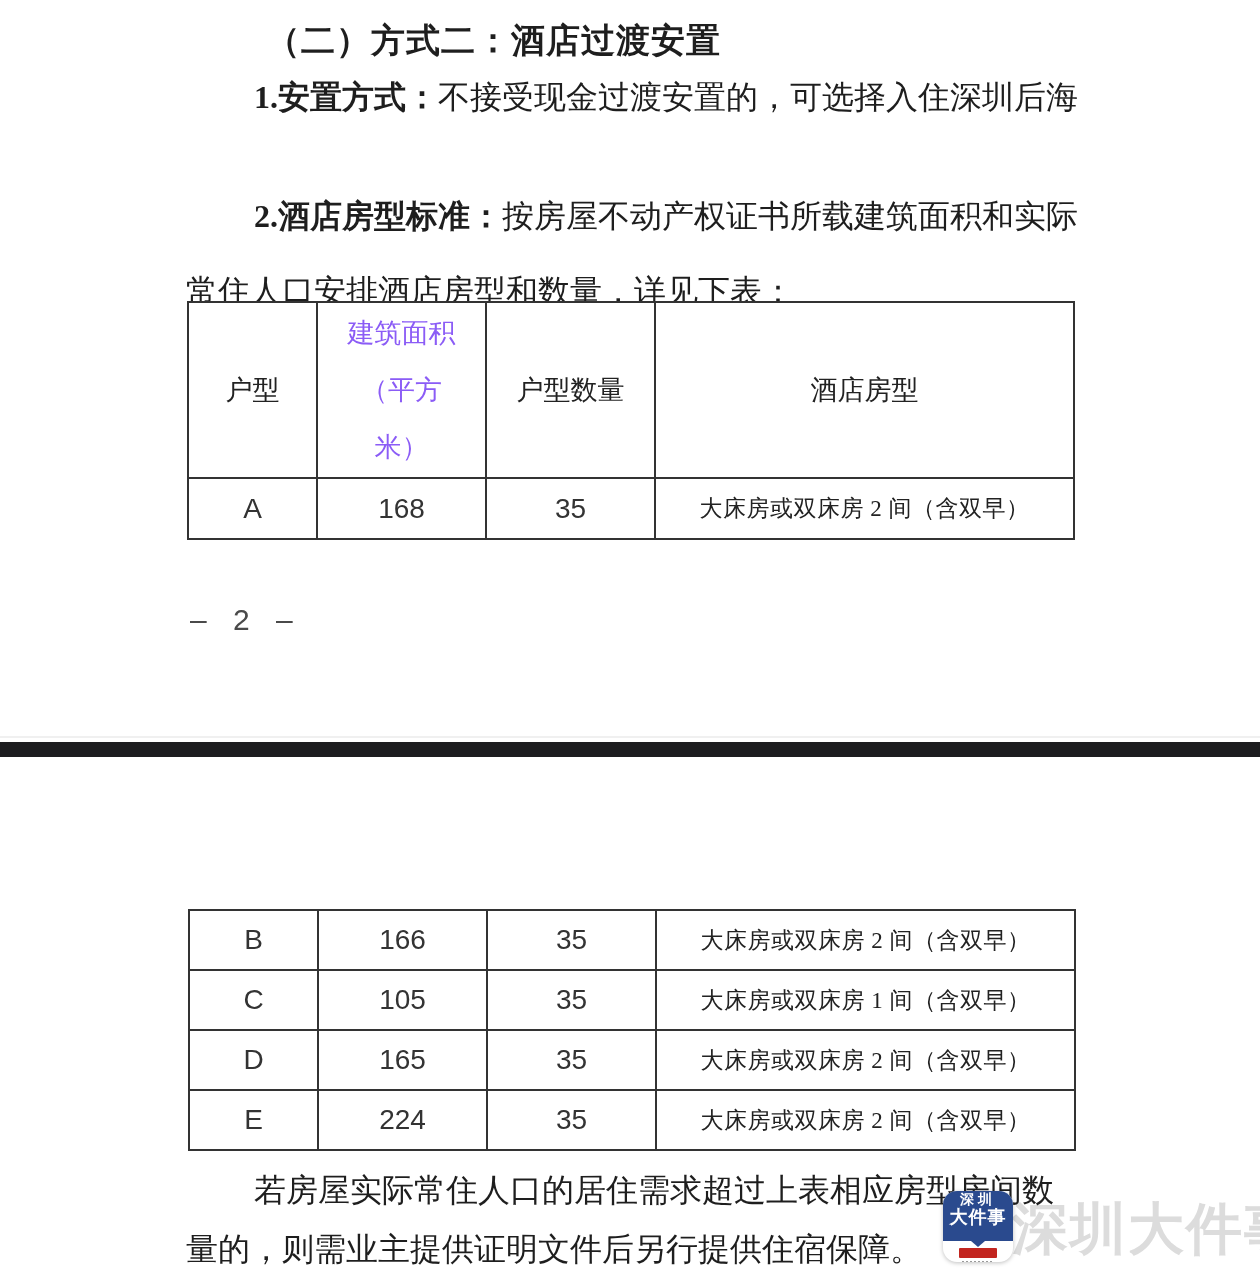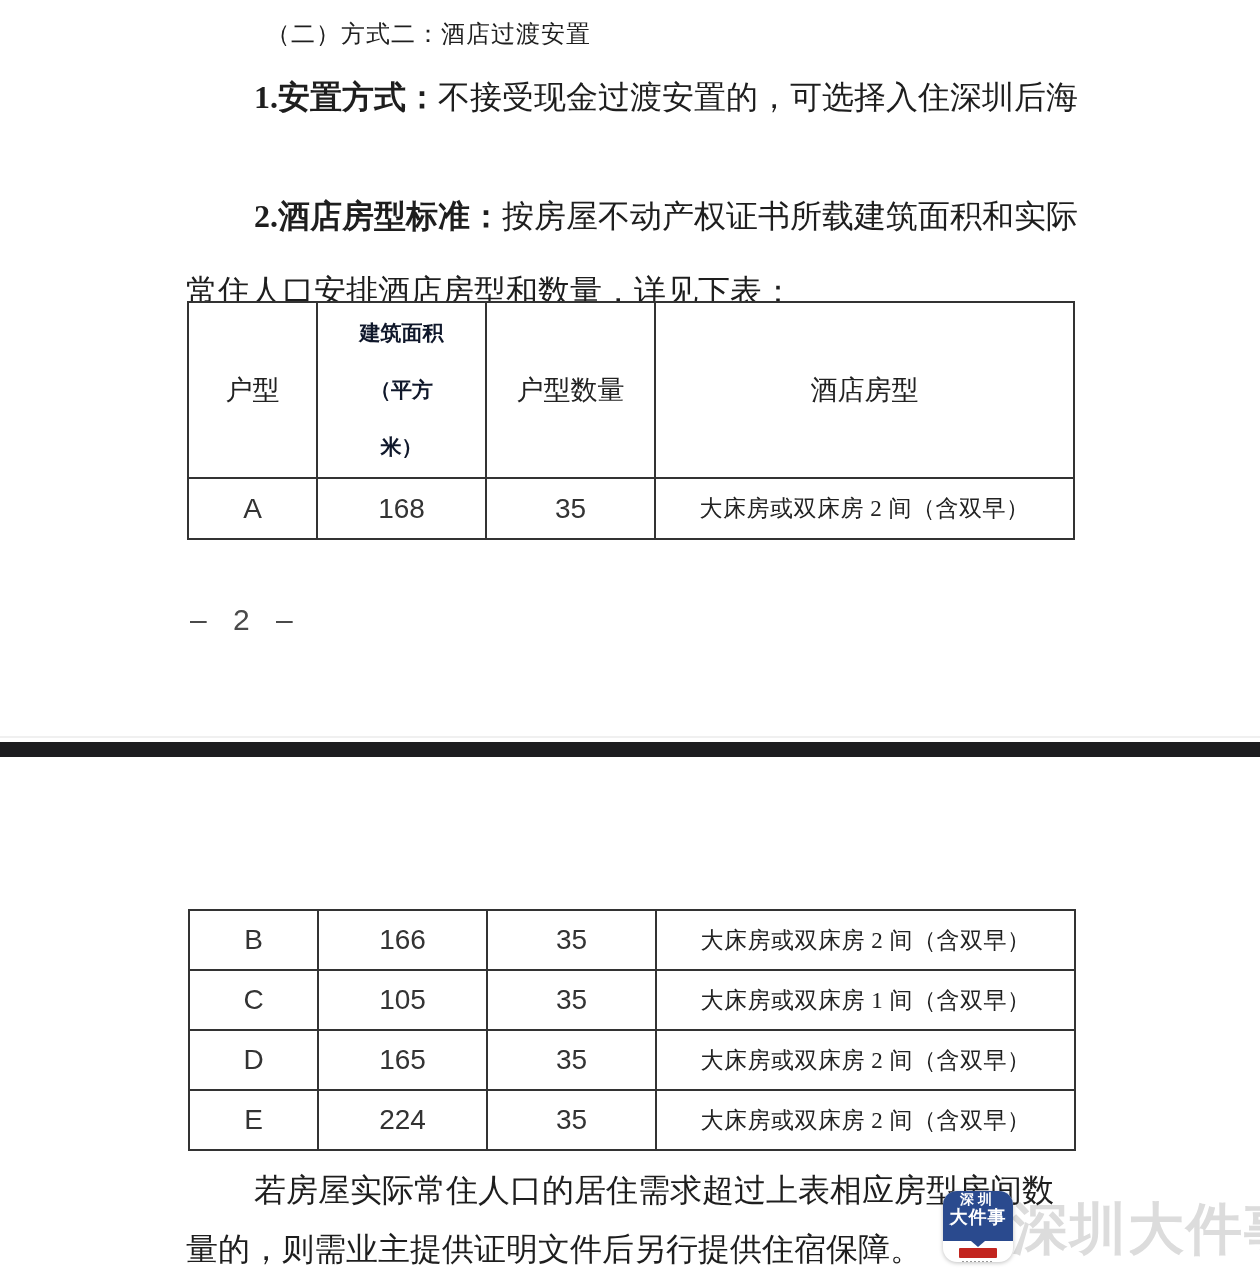--- a/index.html
+++ b/index.html
@@ -2,38 +2,38 @@
 <html><head>
 <meta charset="utf-8">
 <style>
   html,body { margin:0; padding:0; background:#ffffff; }
   .screen {
     position:relative; width:1260px; height:1280px; background:#ffffff;
     font-family:"Liberation Serif","DejaVu Serif",serif; color:#1e1e1e;
     overflow:hidden;
   }
   .abs { position:absolute; white-space:nowrap; }
-  .heading { font-size:24px; font-weight:normal; letter-spacing:1px; }
+  .heading { font-size:34px; font-weight:bold; letter-spacing:1px; }
   .bodyline { font-size:32px; line-height:38px; }
   .lead { font-weight:bold; }
   .pagenum {
     font-family:"Liberation Sans","DejaVu Sans",sans-serif;
     font-size:30px; color:#4a4a4a; letter-spacing:9px;
   }
 
   table.doc {
     position:absolute; border-collapse:collapse; table-layout:fixed;
     background:#ffffff;
   }
   table.doc td {
     border:2px solid #333333; text-align:center; vertical-align:middle;
     padding:0; overflow:hidden;
   }
   .hdr { font-weight:normal; font-size:27px; color:#222; }
-  .hdr2line { line-height:57px; font-weight:bold; font-size:21px; color:#0f172a; }
+  .hdr2line { line-height:57px; font-weight:normal; font-size:27px; color:#8b5cf6; }
   .cell-sans {
     font-family:"Liberation Sans","DejaVu Sans",sans-serif;
     font-size:28px; color:#333; font-weight:normal;
   }
   .cell-room { font-size:23px; color:#222; letter-spacing:0.5px; }
 
   .divider-light { position:absolute; left:0; top:736px; width:1260px; height:2px; background:#f0f0f0; }
   .divider-bar { position:absolute; left:0; top:742px; width:1260px; height:15px; background:#1d1d1f; z-index:4; }
 
   .closing1 { z-index:2; }

